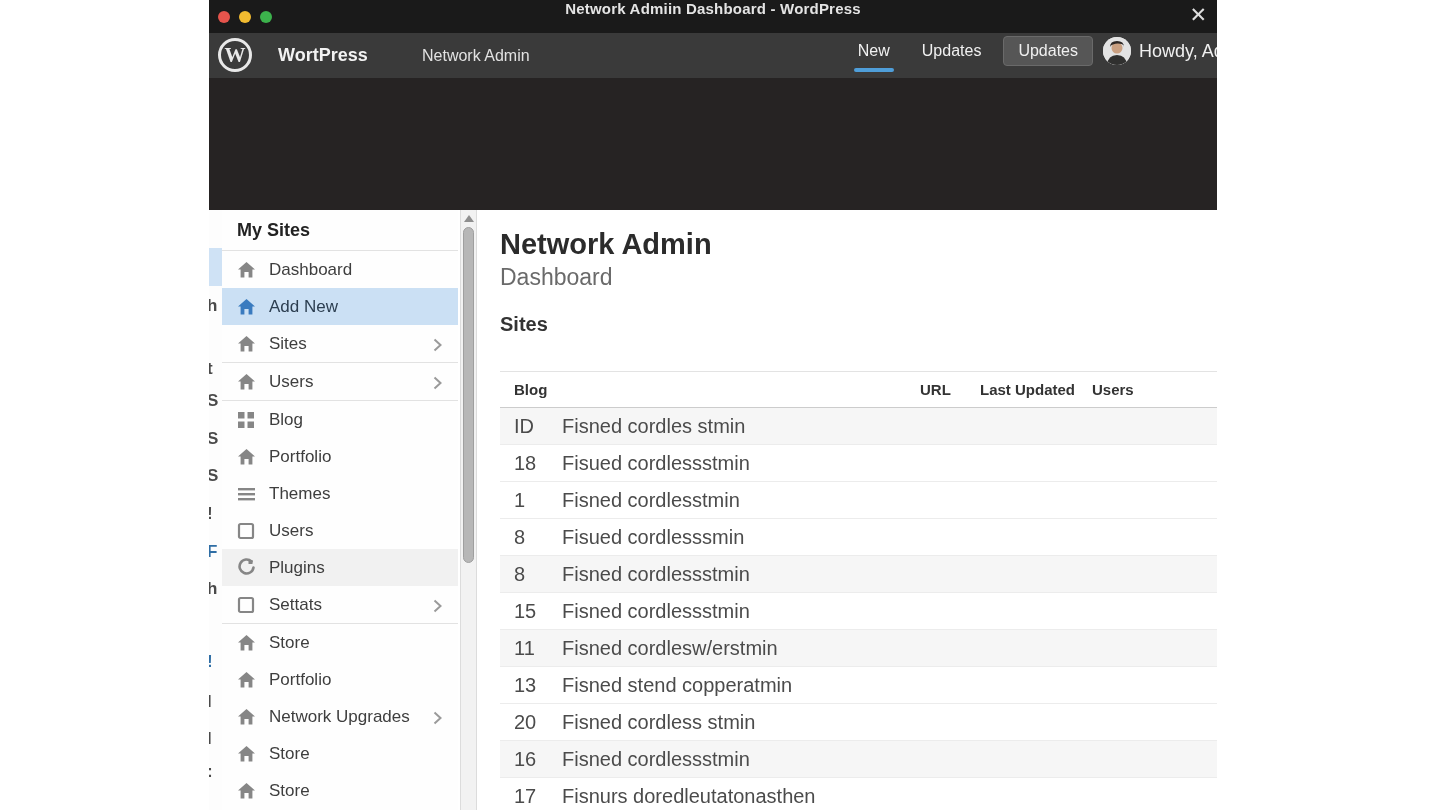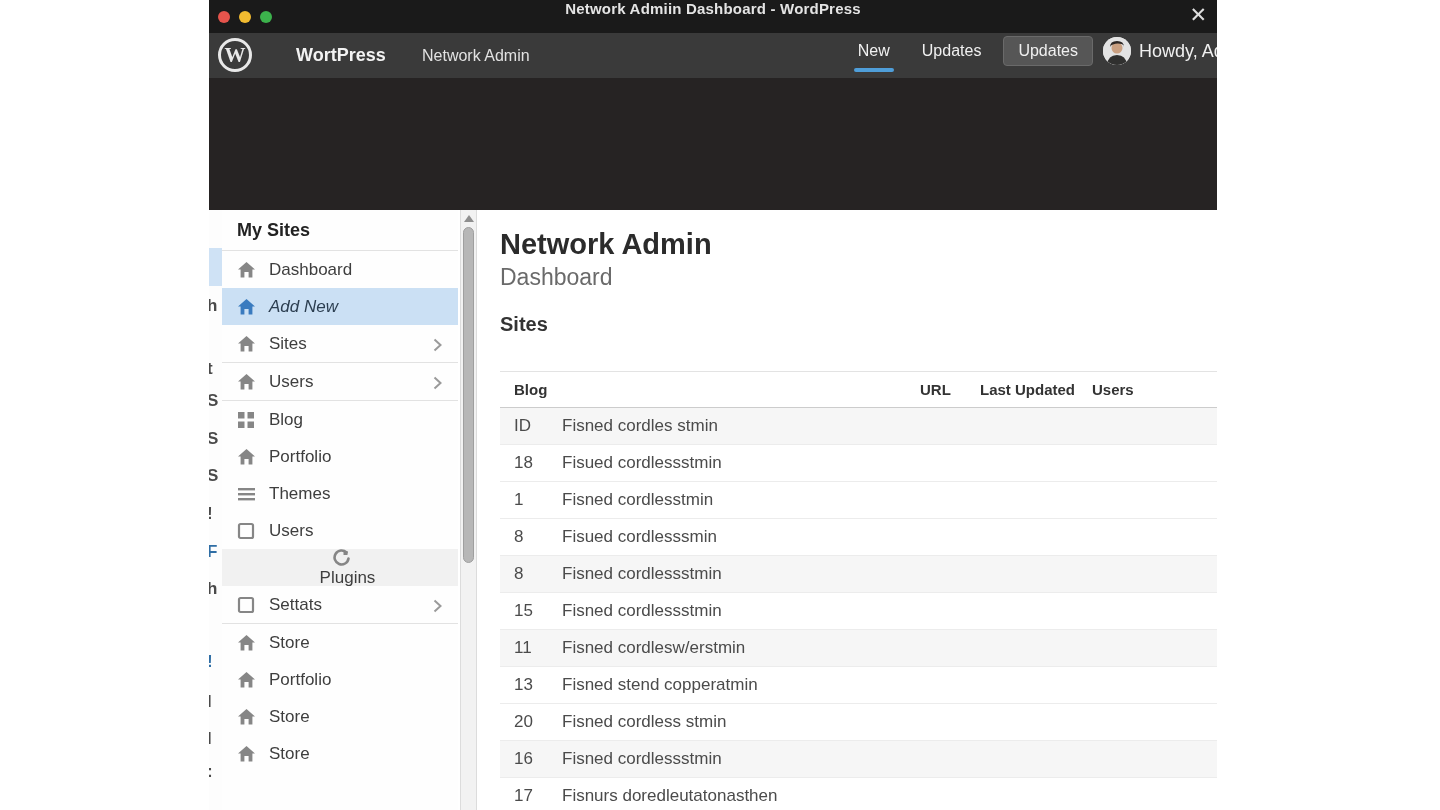--- a/index.html
+++ b/index.html
@@ -17,21 +17,21 @@
   .win-title { width:100%; text-align:center; color:#e4e4e4; font-size:15px; font-weight:bold; letter-spacing:.2px; }
   .close-x { position:absolute; right:10px; top:3px; color:#dedede; font-size:21px; font-weight:bold; cursor:default; }
 
   
   .adminbar { position:absolute; left:0; top:33px; width:100%; height:45px; background:#3a3a3a;
               display:flex; align-items:center; color:#eee; }
   .wp-logo { position:absolute; left:9px; top:5px; width:34px; height:34px; border:3px solid #e8e8e8;
              border-radius:50%; display:flex; align-items:center; justify-content:center;
              color:#e8e8e8; font-family:"Liberation Serif","DejaVu Serif",serif;
              font-size:21px; font-weight:bold; line-height:1; }
-  .brand { position:absolute; left:87px; top:12px; font-size:18px; font-weight:bold; color:#f2f2f2; }
+  .brand { position:absolute; left:69px; top:12px; font-size:18px; font-weight:bold; color:#f2f2f2; }
   .context { position:absolute; left:213px; top:14px; font-size:16px; color:#e2e2e2; }
   .ab-right { position:absolute; right:0; top:0; height:36px; display:flex; align-items:center; }
   .nav-item { position:relative; font-size:16px; color:#f0f0f0; margin:0 16px; }
   .nav-item .underline { position:absolute; left:-4px; right:-4px; bottom:-12px; height:4px;
                          background:#4f9ed9; border-radius:2px; }
   .updates-btn { background:#565656; border:1px solid #6a6a6a; border-radius:4px; color:#f0f0f0;
                  font-size:16px; padding:5px 14px; margin:0 10px 0 6px; }
   .avatar { width:28px; height:28px; border-radius:50%; overflow:hidden; background:#e3e3e3; margin-right:8px; flex:none; }
   .howdy { font-size:18px; color:#f0f0f0; white-space:nowrap; width:78px; overflow:hidden; }
 
@@ -48,23 +48,23 @@
   .frag-block { position:absolute; left:0; width:13px; height:38px; background:#cfe2f5; }
 
   
   .sidebar { position:absolute; left:13px; top:0; width:236px; height:600px; background:#fefefe; }
   .sb-title { height:40px; display:flex; align-items:center; padding-left:15px;
               font-size:18px; font-weight:bold; color:#222; }
   .sb-divider { height:1px; background:#e2e2e2; margin:0; }
   .sb-item { height:37px; display:flex; align-items:center; padding-left:15px; position:relative;
              font-size:17px; color:#3e3e3e; cursor:default; }
   .sb-item .ic { width:19px; height:19px; margin-right:13px; flex:none; display:flex; align-items:center; }
-  .sb-item.selected { background:#cbe0f4;font-style:italic; }
+  .sb-item.selected { background:#cbe0f4; }
   .sb-item.selected .lbl { color:#2c3e50; }
-  .sb-item.hovered { background:#f1f1f1;flex-direction:column; }
+  .sb-item.hovered { background:#f1f1f1; }
   .sb-chev { position:absolute; right:16px; top:12px; }
 
   
   .scrollbar { position:absolute; left:251px; top:0; width:17px; height:600px; background:#f2f2f2;
                border-left:1px solid #dcdcdc; border-right:1px solid #dcdcdc; }
   .sb-up { position:absolute; left:3px; top:5px; width:0; height:0;
            border-left:5px solid transparent; border-right:5px solid transparent;
            border-bottom:7px solid #8f8f8f; }
   .sb-thumb { position:absolute; left:2px; top:17px; width:11px; height:336px;
               background:#b7b7b7; border:1px solid #9f9f9f; border-radius:6px; }
@@ -73,21 +73,21 @@
   .main { position:absolute; left:269px; top:0; width:739px; height:600px; background:#fff; }
   .page-title { position:absolute; left:22px; top:18px; font-size:29px; font-weight:bold; color:#2b2b2b; }
   .page-subtitle { position:absolute; left:22px; top:54px; font-size:23px; color:#6a6a6a; }
   .section-title { position:absolute; left:22px; top:103px; font-size:20px; font-weight:bold; color:#333; }
 
   .table { position:absolute; left:22px; top:161px; width:717px; border-top:1px solid #e3e3e3; }
   .thead { display:grid; grid-template-columns:420px 60px 112px 1fr; height:36px; align-items:center;
            border-bottom:1px solid #cccccc; font-size:15px; font-weight:bold; color:#333; }
   .thead .c1 { padding-left:14px; }
   .trow { display:grid; grid-template-columns:62px 1fr; height:37px; align-items:center;
-          border-bottom:1px solid #ececec; font-size:17px; color:#4b4b4b; background:#fff; }
+          border-bottom:1px solid #ececec; font-size:20px; color:#4b4b4b; background:#fff; }
   .trow.shaded { background:#f6f6f6; }
   .trow .id { padding-left:14px; }
 </style>
 </head>
 <body>
 
 <div class="window">
 
   <div class="titlebar">
     <div class="traffic">
@@ -261,20 +261,31 @@
               </svg>
             </span>
             <span class="lbl">Portfolio</span>
           </div>
           <div class="sb-item">
             <span class="ic">
               <svg width="19" height="18" viewBox="0 0 19 18">
                 <path d="M9.5 1 L18 8.6 H15.4 V16.5 H11.6 V11 H7.4 V16.5 H3.6 V8.6 H1 Z" fill="#868686"></path>
               </svg>
             </span>
+            <span class="lbl">Network Upgrades</span>
+            <span class="sb-chev"><svg width="9" height="14" viewBox="0 0 9 14">
+                <path d="M1.5 1.5 L7.5 7 L1.5 12.5" fill="none" stroke="#9a9a9a" stroke-width="2"></path>
+              </svg></span>
+          </div>
+          <div class="sb-item">
+            <span class="ic">
+              <svg width="19" height="18" viewBox="0 0 19 18">
+                <path d="M9.5 1 L18 8.6 H15.4 V16.5 H11.6 V11 H7.4 V16.5 H3.6 V8.6 H1 Z" fill="#868686"></path>
+              </svg>
+            </span>
             <span class="lbl">Store</span>
           </div>
           <div class="sb-item">
             <span class="ic">
               <svg width="19" height="18" viewBox="0 0 19 18">
                 <path d="M9.5 1 L18 8.6 H15.4 V16.5 H11.6 V11 H7.4 V16.5 H3.6 V8.6 H1 Z" fill="#868686"></path>
               </svg>
             </span>
             <span class="lbl">Store</span>
           </div>

